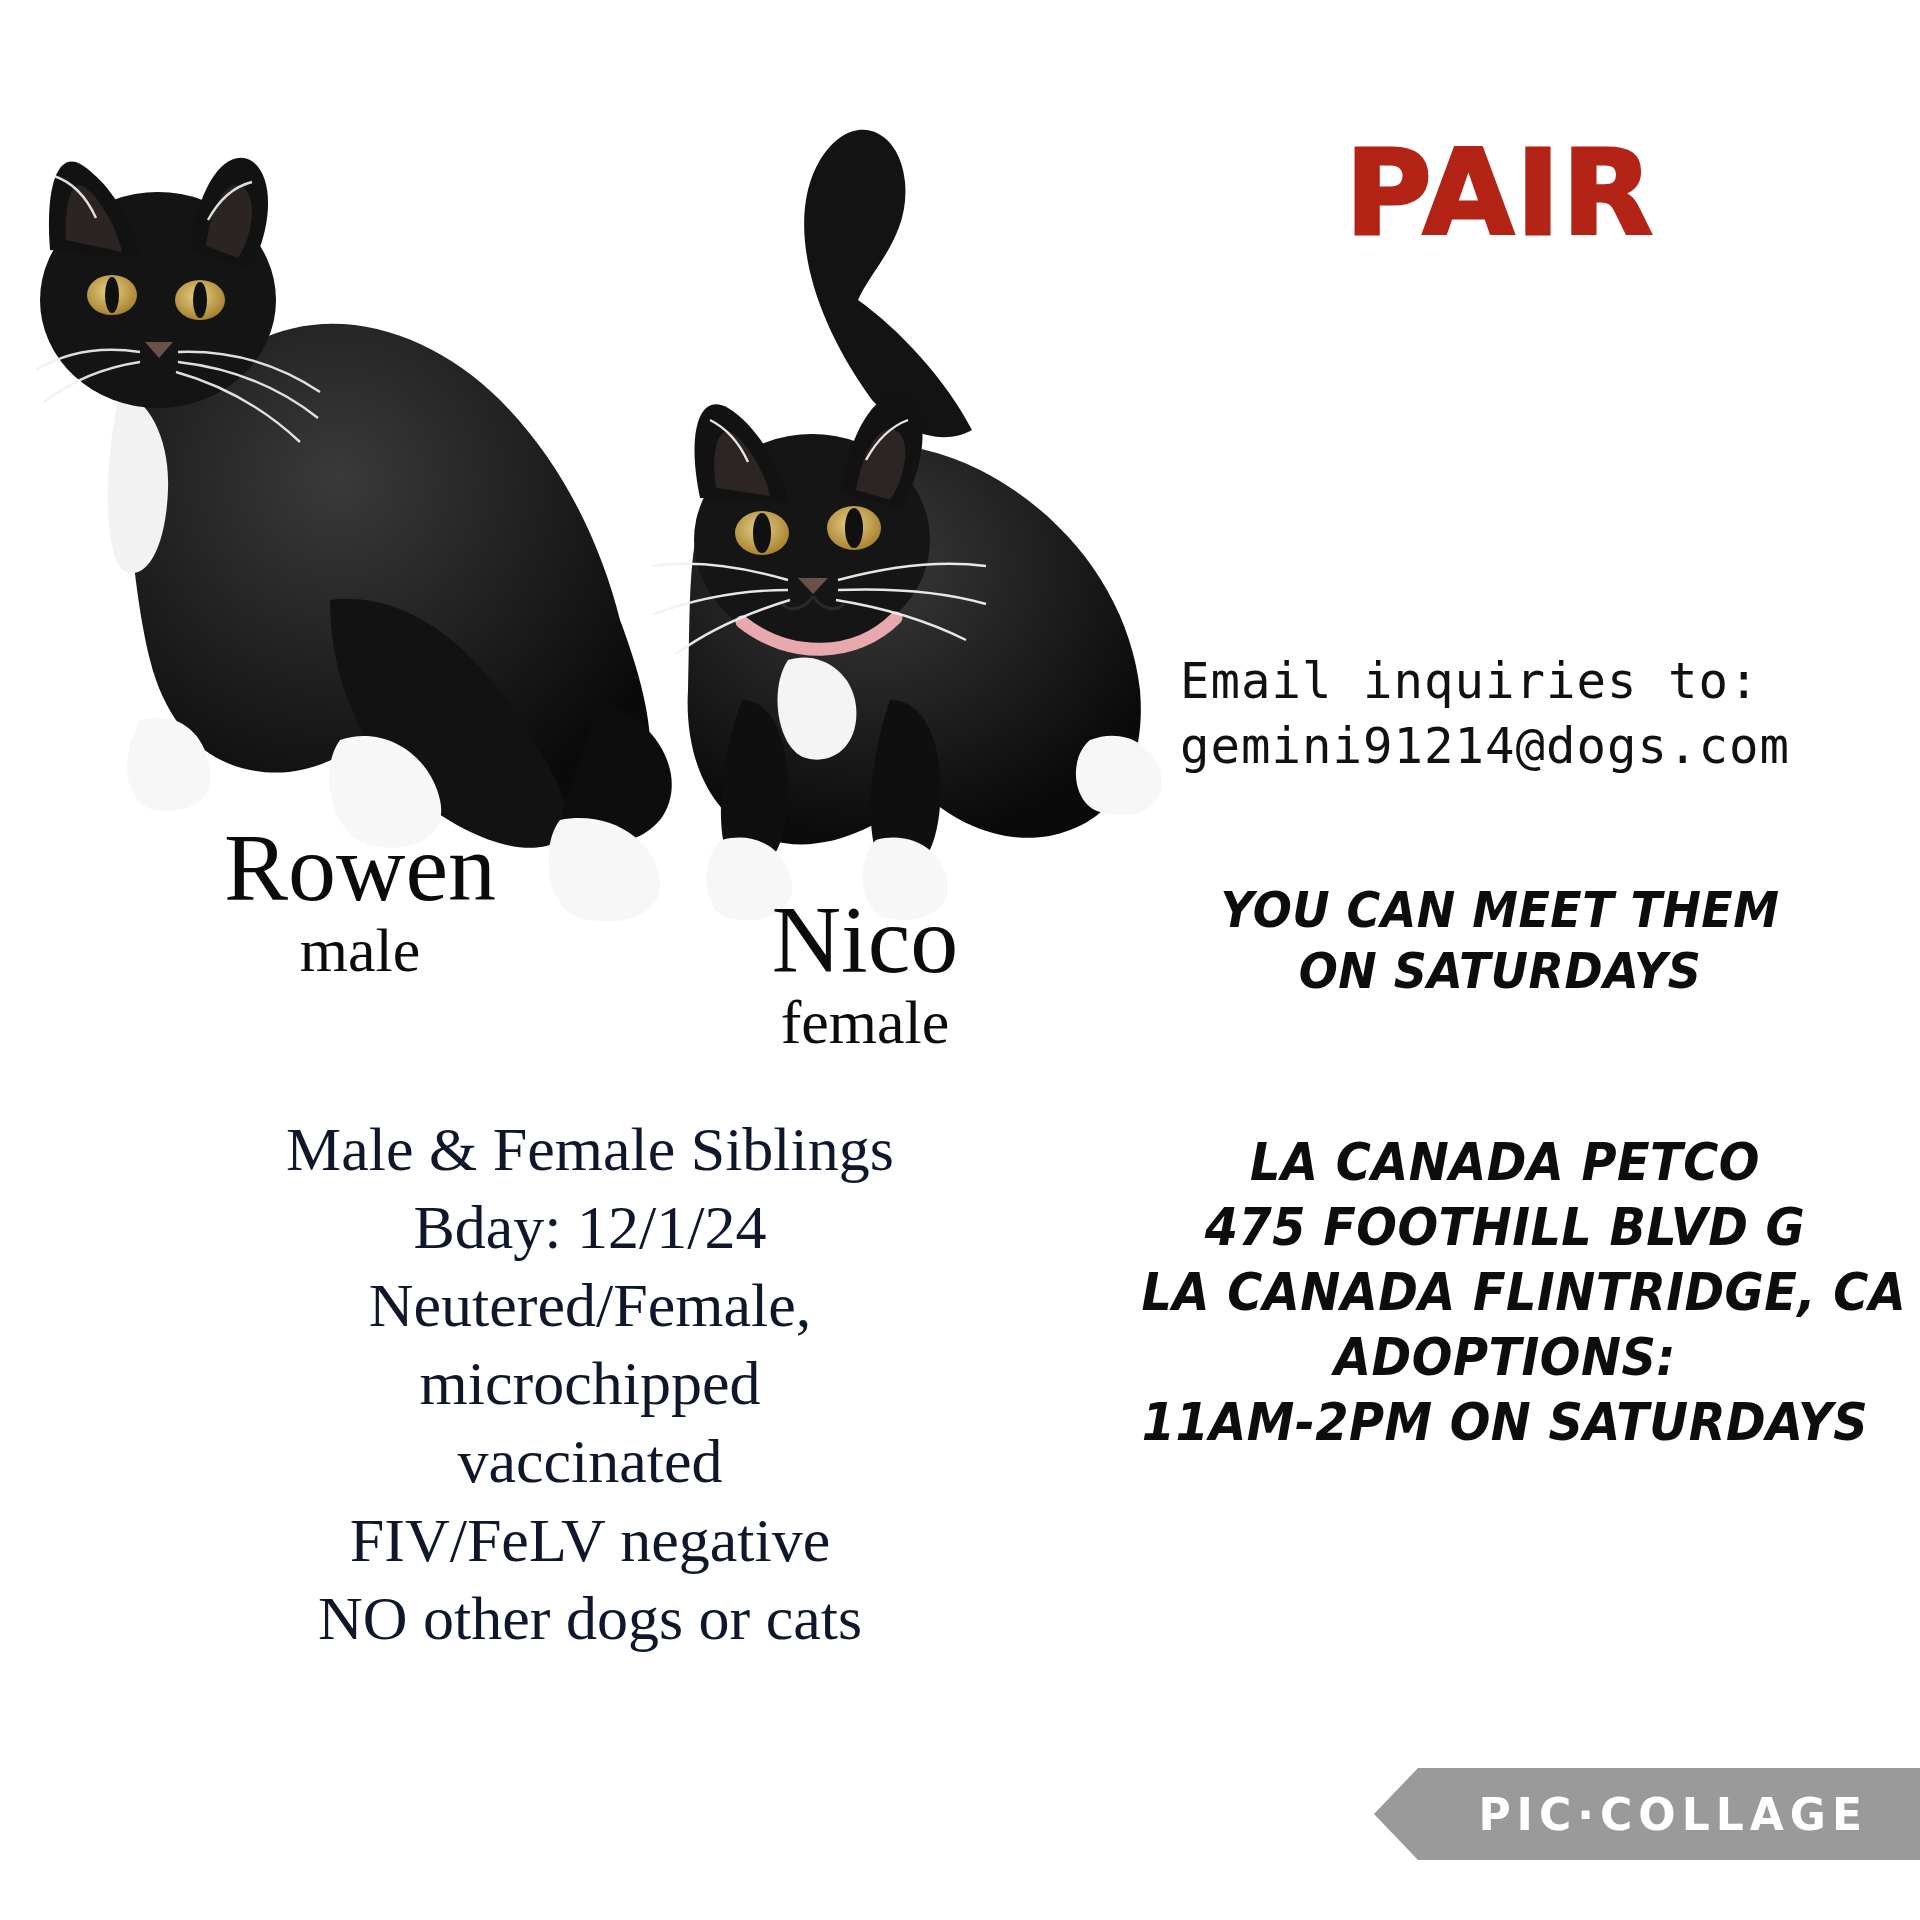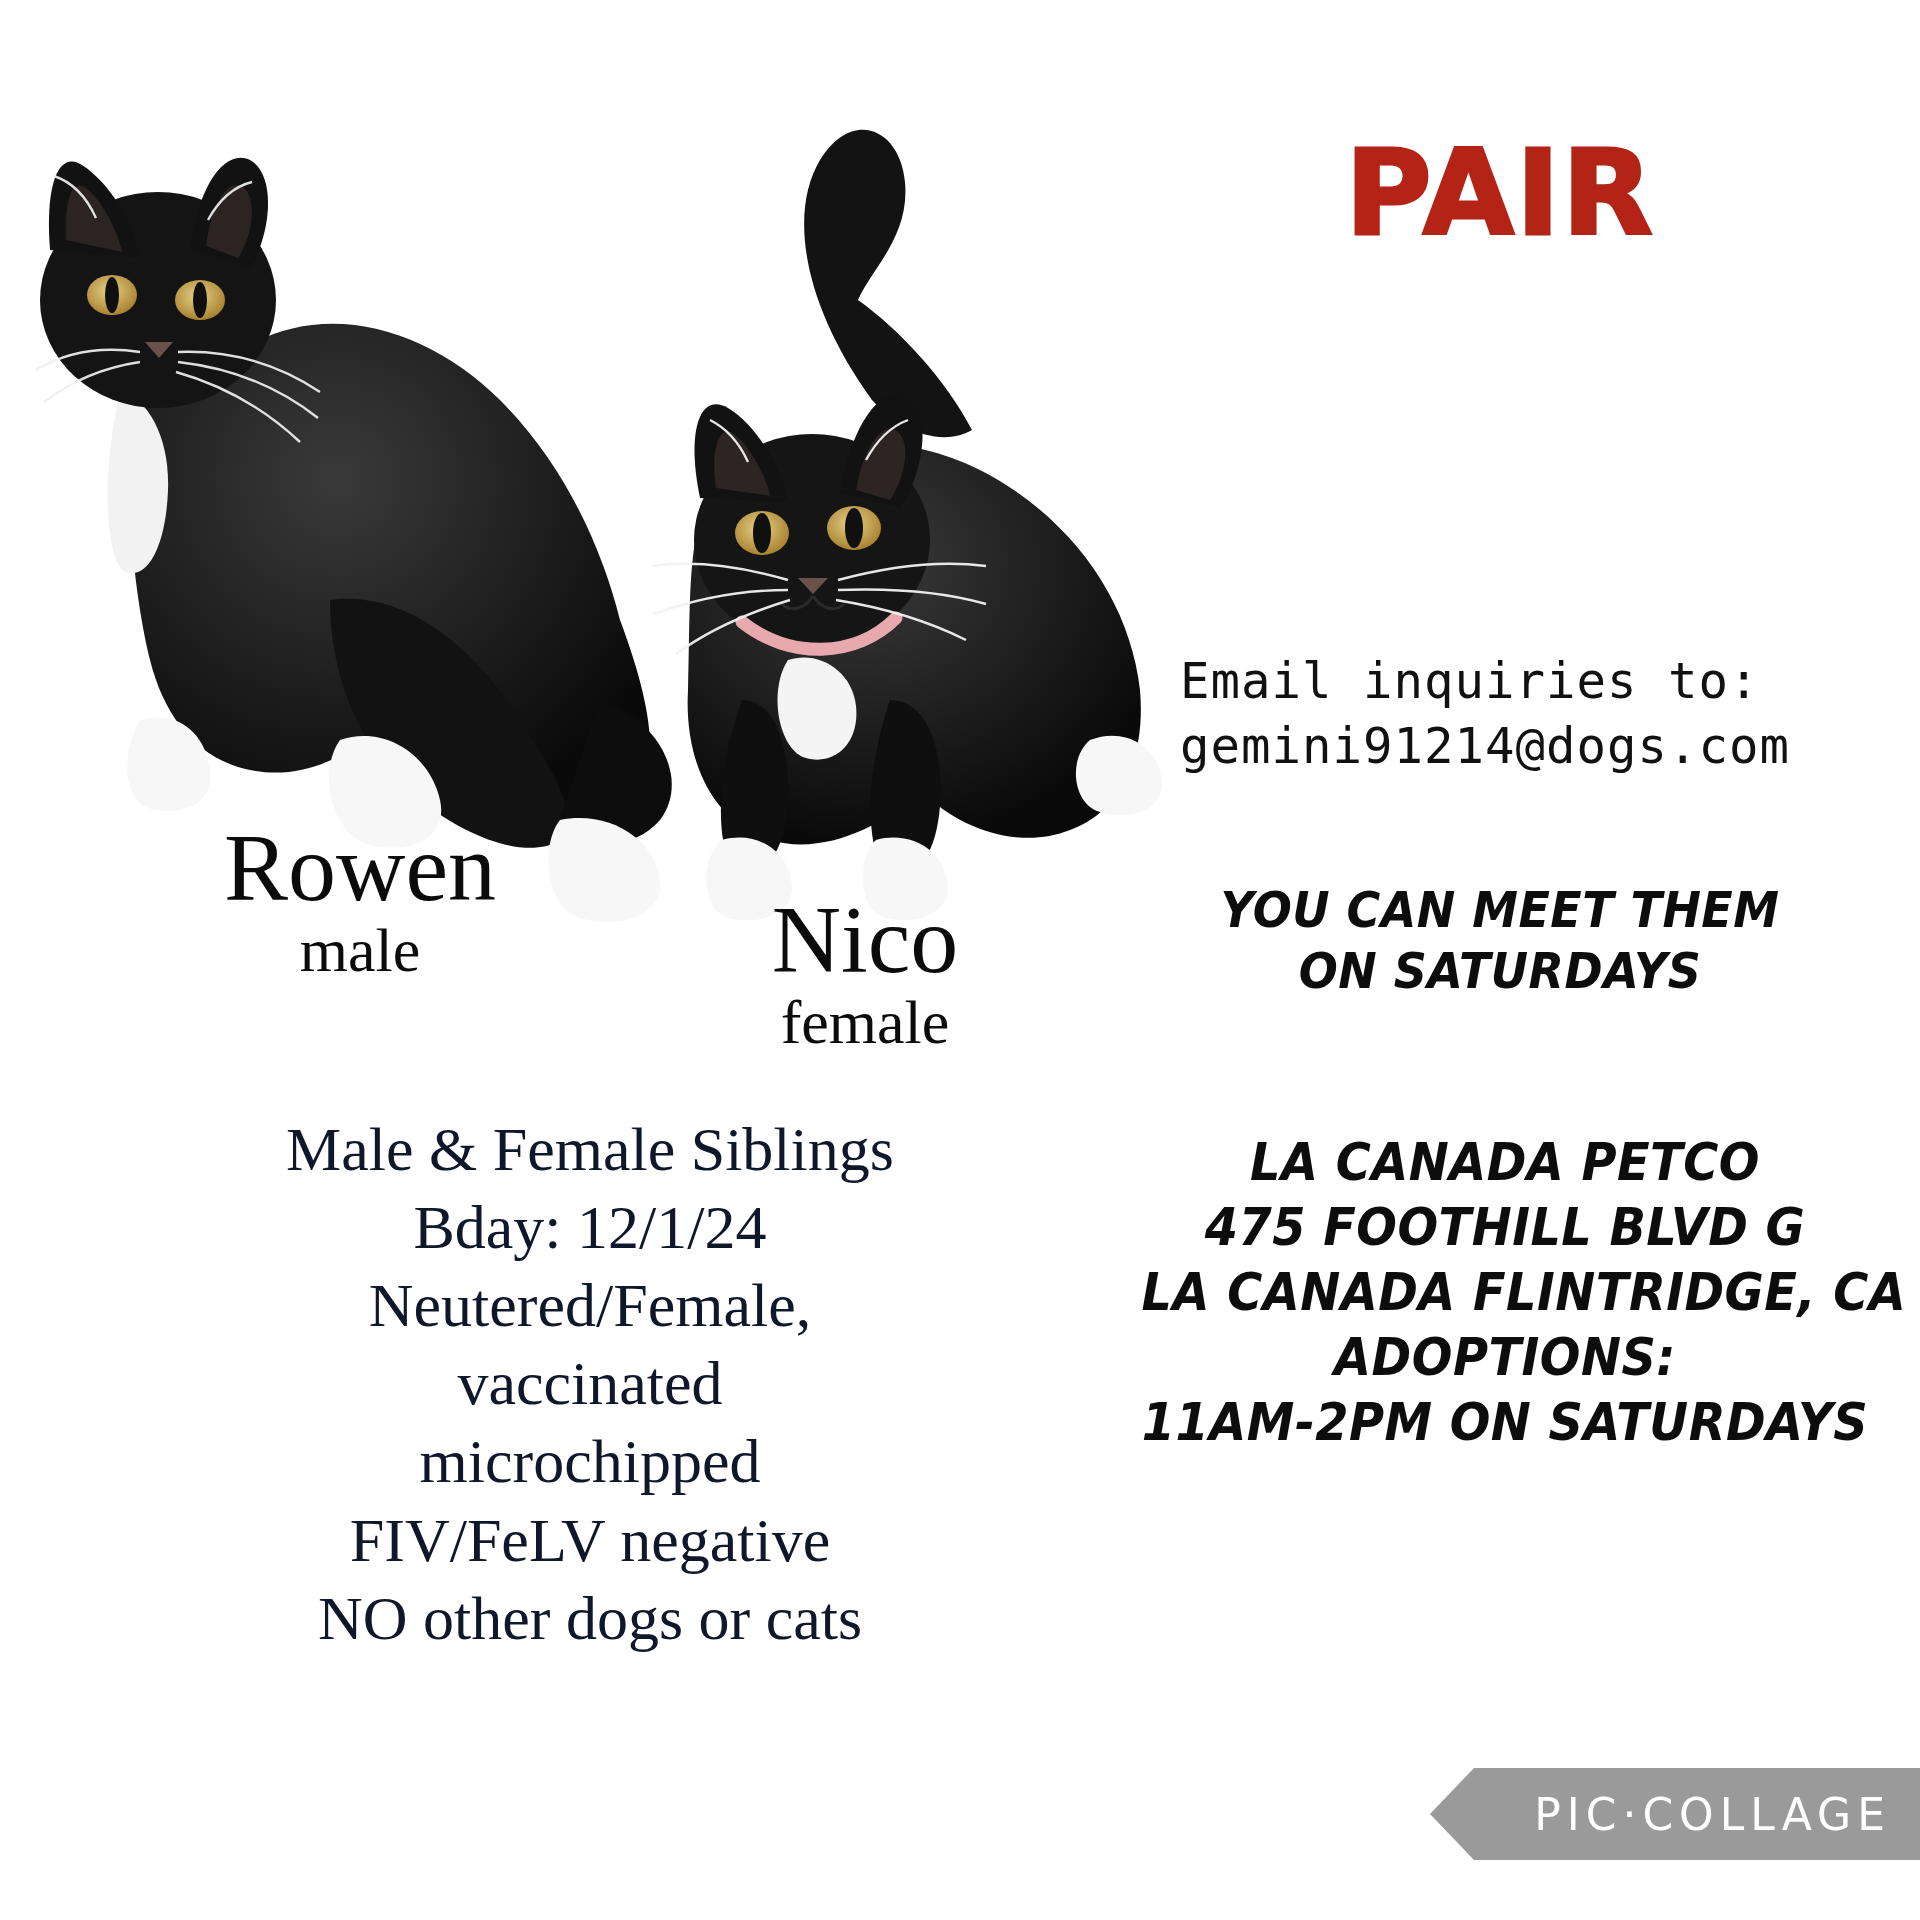--- a/index.html
+++ b/index.html
@@ -118,25 +118,25 @@
   
   .watermark {
     position: absolute;
     right: 0;
     bottom: 60px;
     height: 92px;
     background: #9a9a9a;
     color: #ffffff;
     display: flex;
     align-items: center;
-    padding: 0 29px 0 60px;
+    padding: 0 52px 0 60px;
     font-family: "DejaVu Sans", sans-serif;
     font-size: 44px;
     letter-spacing: 6px;
-    font-weight: 400;
+    font-weight: 700;
   }
   .watermark::before {
     content: "";
     position: absolute;
     left: -44px;
     top: 0;
     border-top: 46px solid transparent;
     border-bottom: 46px solid transparent;
     border-right: 44px solid #9a9a9a;
   }
@@ -295,21 +295,21 @@
 </div>
 <div class="name-label" id="label-nico">
   <span class="nm">Nico</span>
   <span class="sex">female</span>
 </div>
 
 <div class="info-block">
   <div>Male &amp; Female Siblings</div>
   <div>Bday: 12/1/24</div>
   <div>Neutered/Female,</div>
+  <div>microchipped</div>
   <div>vaccinated</div>
-  <div>microchipped</div>
   <div>FIV/FeLV negative</div>
   <div>NO other dogs or cats</div>
 </div>
 
 <div class="watermark">
   <span>PIC·COLLAGE</span>
 </div>
 
 </body></html>

